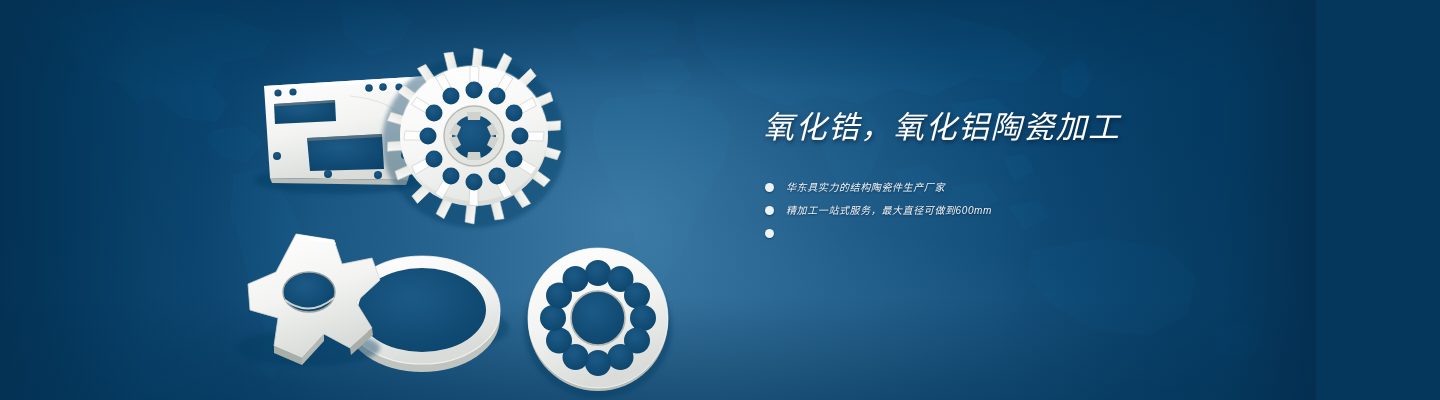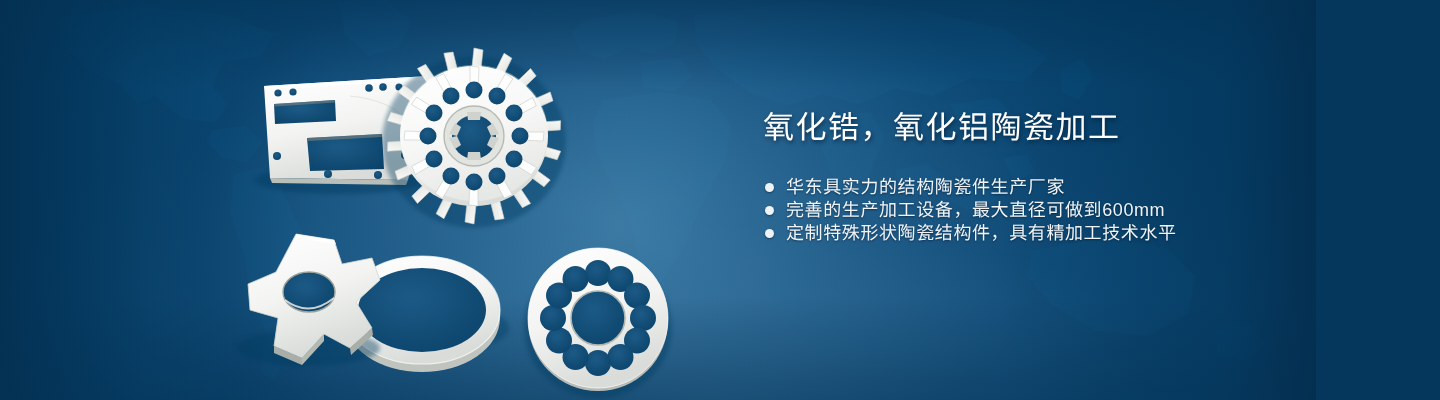--- a/index.html
+++ b/index.html
@@ -11,20 +11,21 @@
   body {
     font-family: "Liberation Sans", "DejaVu Sans", sans-serif;
   }
 
   .banner {
     position: relative;
     width: 1316px;
     height: 400px;
     overflow: hidden;
     background: #064470;
+    font-style: italic;
   }
 
   
   .bg-base {
     position: absolute;
     inset: 0;
     background: #064470;
   }
   .bg-glow {
     position: absolute;
@@ -113,21 +114,21 @@
   .bullet-dot {
     flex: 0 0 auto;
     width: 9px;
     height: 9px;
     border-radius: 50%;
     background: #eef3f6;
     margin-right: 12px;
     box-shadow: 0 1px 2px rgba(0,20,40,0.45);
   }
   .bullet-text {
-    font-size: 18px;
+    font-size: 10px;
     line-height: 23px;
     color: #f0f4f7;
     letter-spacing: 0.6px;
     white-space: nowrap;
     text-shadow: 0 1px 2px rgba(0,20,40,0.55);
   }
 </style>
 </head>
 <body>
 
@@ -351,22 +352,21 @@
   <div class="copy">
     <h1 class="headline">氧化锆，氧化铝陶瓷加工</h1>
 
     <ul class="bullets">
       <li class="bullet-row">
         <span class="bullet-dot"></span>
         <span class="bullet-text">华东具实力的结构陶瓷件生产厂家</span>
       </li>
       <li class="bullet-row">
         <span class="bullet-dot"></span>
-        <span class="bullet-text">完善的生产加工设备，最大直径可做到600mm</span>
+        <span class="bullet-text">精加工一站式服务，最大直径可做到600mm</span>
       </li>
       <li class="bullet-row">
         <span class="bullet-dot"></span>
-        <span class="bullet-text">定制特殊形状陶瓷结构件，具有精加工技术水平</span>
       </li>
     </ul>
   </div>
 
 </div>
 
 </body></html>

